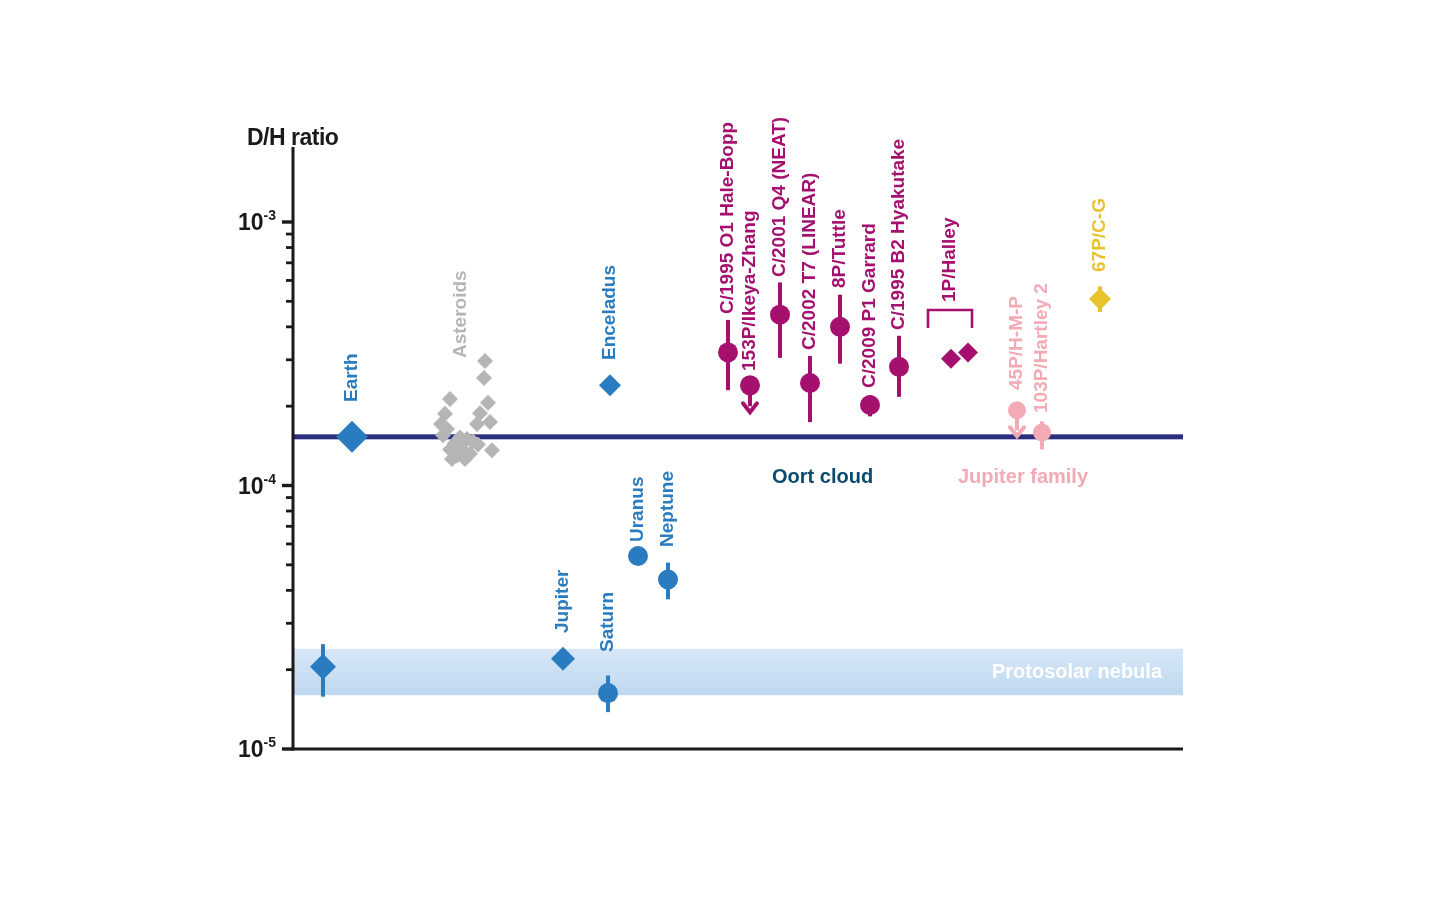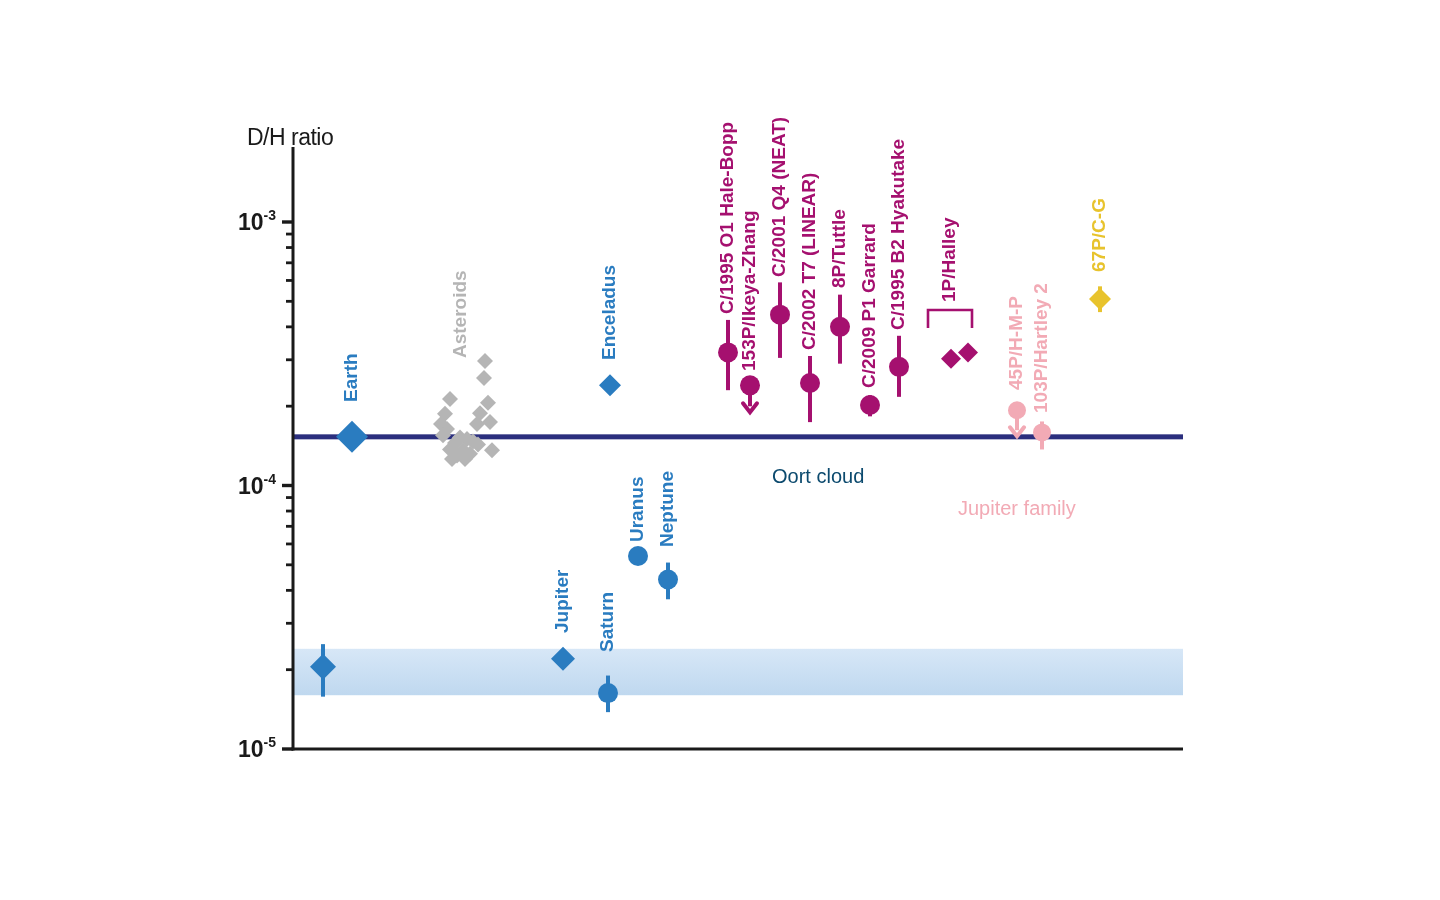--- a/index.html
+++ b/index.html
@@ -1,24 +1,24 @@
 <!DOCTYPE html>
 <html><head>
 <meta charset="utf-8">
 <style>
   html,body{margin:0;padding:0;background:#ffffff;}
   #figure{
     position:relative;width:1440px;height:900px;background:#ffffff;overflow:hidden;
     font-family:"Liberation Sans",sans-serif;
   }
   #chart-svg{position:absolute;left:0;top:0;}
-  .overlay{position:absolute;font-weight:normal;white-space:nowrap;}
+  .overlay{position:absolute;font-weight:bold;white-space:nowrap;}
   #chart-title{left:247px;top:124px;font-size:23px;color:#1a1a1a;letter-spacing:-0.5px;}
   #oort-label{left:772px;top:465px;font-size:20px;color:#0c4a6e;}
-  #jf-label{left:958px;top:465px;font-size:20px;color:#f2aab5;margin-top:32px;}
+  #jf-label{left:958px;top:465px;font-size:20px;color:#f2aab5;}
   #band-label{left:862px;top:660px;width:300px;text-align:right;font-size:20px;color:#ffffff;}
 </style>
 </head>
 <body>
 
 <div id="figure">
   <svg id="chart-svg" width="1440" height="900">
       <defs>
         <linearGradient id="bandgrad" x1="0" y1="0" x2="0" y2="1">
           <stop offset="0" stop-color="#d7e7f7"></stop>
@@ -124,13 +124,14 @@
       <circle cx="1042" cy="432.4318577415611" r="9" fill="#f2aab5"></circle>
       <text x="1042" y="413" transform="rotate(-90 1042 413)" text-anchor="start" dominant-baseline="middle" fill="#f2aab5" font-size="19" font-weight="bold" font-family="&quot;Liberation Sans&quot;,sans-serif">103P/Hartley 2</text>
       <line x1="1100" y1="286.3269755302985" x2="1100" y2="312.11399698085086" stroke="#e8c32d" stroke-width="4"></line>
       <path d="M 1100 288.0552585981938 L 1111 299.0552585981938 L 1100 310.0552585981938 L 1089 299.0552585981938 Z" fill="#e8c32d"></path>
       <text x="1100" y="272" transform="rotate(-90 1100 272)" text-anchor="start" dominant-baseline="middle" fill="#e8c32d" font-size="19" font-weight="bold" font-family="&quot;Liberation Sans&quot;,sans-serif">67P/C-G</text>
       <path d="M 928 328 L 928 310 L 972 310 L 972 328" fill="none" stroke="#a5106f" stroke-width="2.6"></path>
     </svg>
   <div id="chart-title" class="overlay">D/H ratio</div>
   <div id="oort-label" class="overlay">Oort cloud</div>
   <div id="jf-label" class="overlay">Jupiter family</div>
+  <div id="band-label" class="overlay">Protosolar nebula</div>
 </div>
 
 </body></html>

